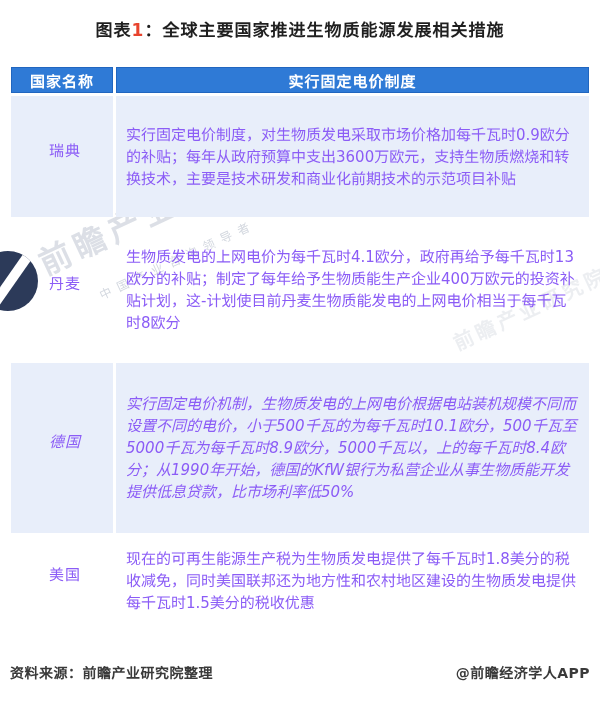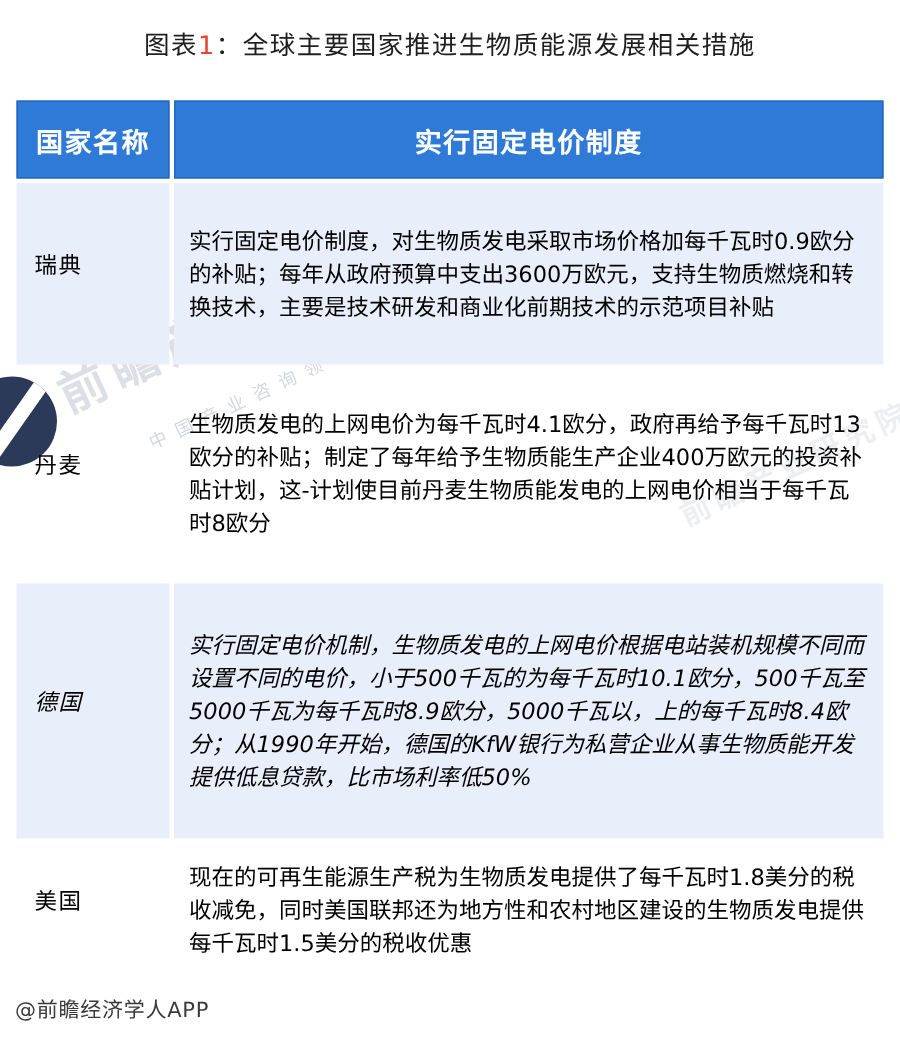--- a/index.html
+++ b/index.html
@@ -7,55 +7,55 @@
     width:600px;height:703px;
     background:#ffffff;
     font-family:"DejaVu Sans","Liberation Sans",sans-serif;
     position:relative;overflow:hidden;
     color:#262626;
   }
   .title{
     padding-top:16px;
     text-align:center;
     font-size:17px;
-    font-weight:normal;
+    font-weight:bold;
     color:#1f1f1f;
     letter-spacing:1px;
     position:relative;z-index:2;
   }
   .title .num{color:#e8432d;}
   table.policy-table{
     width:584px;
     margin:23px auto 0 auto;
     border-collapse:separate;
     border-spacing:3px;
     position:relative;z-index:2;
     table-layout:fixed;
   }
   th{
     background:#2f7ad6;
     border:1px solid #2166bf;
     color:#ffffff;
-    font-size:18px;
+    font-size:15px;
     font-weight:bold;
     height:22px;
-    padding:12px 2px;
+    padding:1px 2px;
     letter-spacing:1px;
   }
   th.col-country{width:96px;}
   td{
     font-size:15px;
-    color:#000000;
+    color:#8b5cf6;
     vertical-align:middle;
     background:transparent;
   }
   td.country{
     width:96px;
     padding:4px 6px 19px 12px;
-    text-align:left;
+    text-align:center;
     letter-spacing:1px;
   }
   td.policy{
     padding:6px 10px;
     line-height:22px;
     text-align:left;
   }
   tbody tr:nth-child(odd) td{background:#e8eefa;}
   tbody tr:nth-child(1) td{height:98px;}
   tbody tr:nth-child(2) td{height:117px;}
@@ -66,21 +66,21 @@
     position:absolute;
     left:10px;right:10px;top:662px;
     display:flex;
     justify-content:space-between;
     align-items:center;
     font-size:14px;
     color:#3a3a3a;
     z-index:2;
   }
   .footer .source{font-weight:bold;letter-spacing:0.5px;}
-  .footer .brand{letter-spacing:0.5px;}
+  .footer .brand{letter-spacing:0.5px;font-weight:bold;}
   
   .wm-text-main{
     position:absolute;left:30px;top:242px;
     transform:rotate(-25deg);
     transform-origin:left top;
     font-size:32px;font-weight:bold;
     color:#8d99af;opacity:0.30;
     letter-spacing:6px;
     z-index:1;white-space:nowrap;pointer-events:none;
   }
@@ -154,14 +154,15 @@
       <td class="policy">实行固定电价机制，生物质发电的上网电价根据电站装机规模不同而设置不同的电价，小于500千瓦的为每千瓦时10.1欧分，500千瓦至5000千瓦为每千瓦时8.9欧分，5000千瓦以，上的每千瓦时8.4欧分；从1990年开始，德国的KfW银行为私营企业从事生物质能开发提供低息贷款，比市场利率低50%</td>
     </tr>
     <tr>
       <td class="country">美国</td>
       <td class="policy">现在的可再生能源生产税为生物质发电提供了每千瓦时1.8美分的税收减免，同时美国联邦还为地方性和农村地区建设的生物质发电提供每千瓦时1.5美分的税收优惠</td>
     </tr>
   </tbody>
 </table>
 
 <div class="footer">
+  <span class="source">资料来源：前瞻产业研究院整理</span>
   <span class="brand">@前瞻经济学人APP</span>
 </div>
 
 </body></html>

